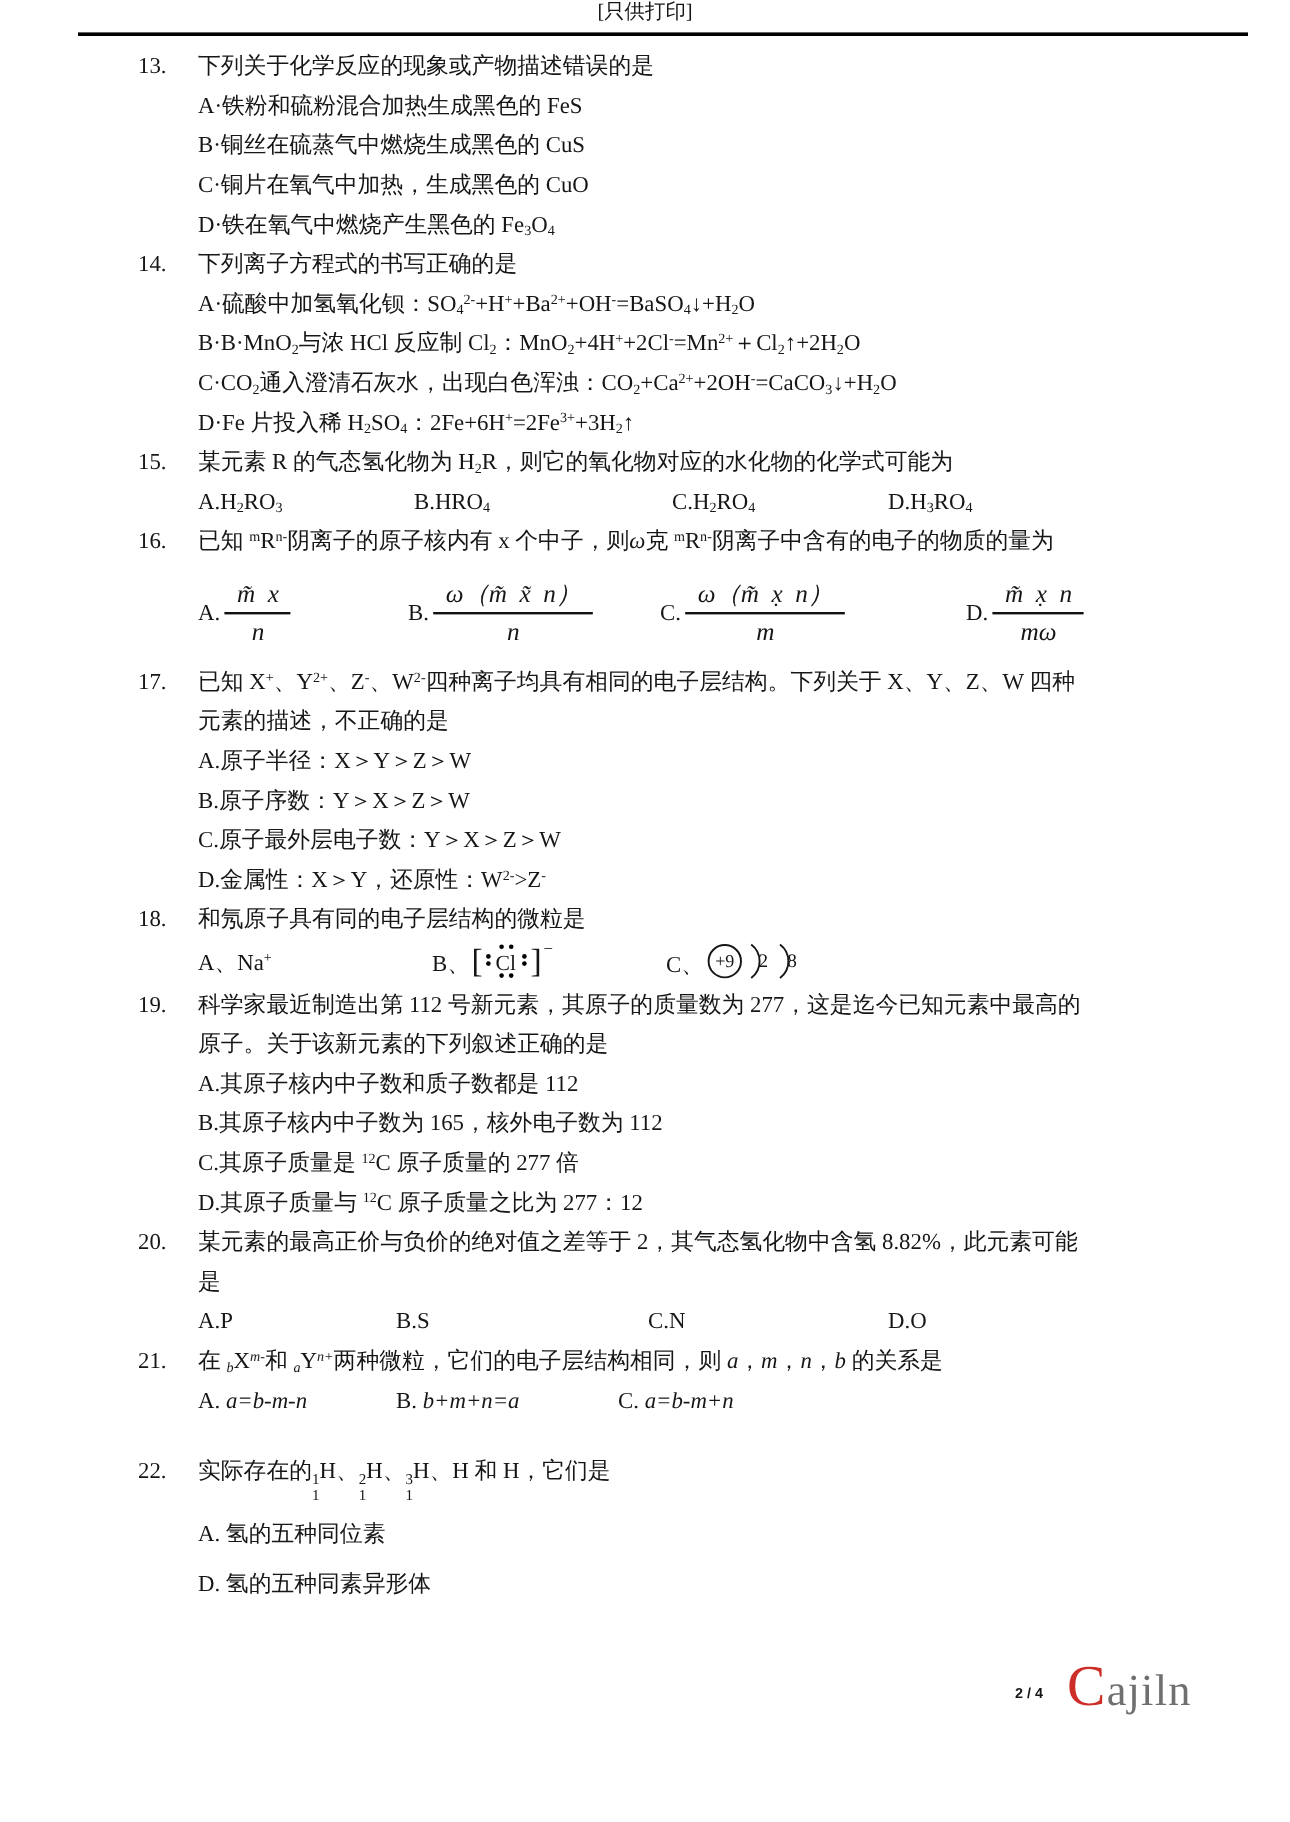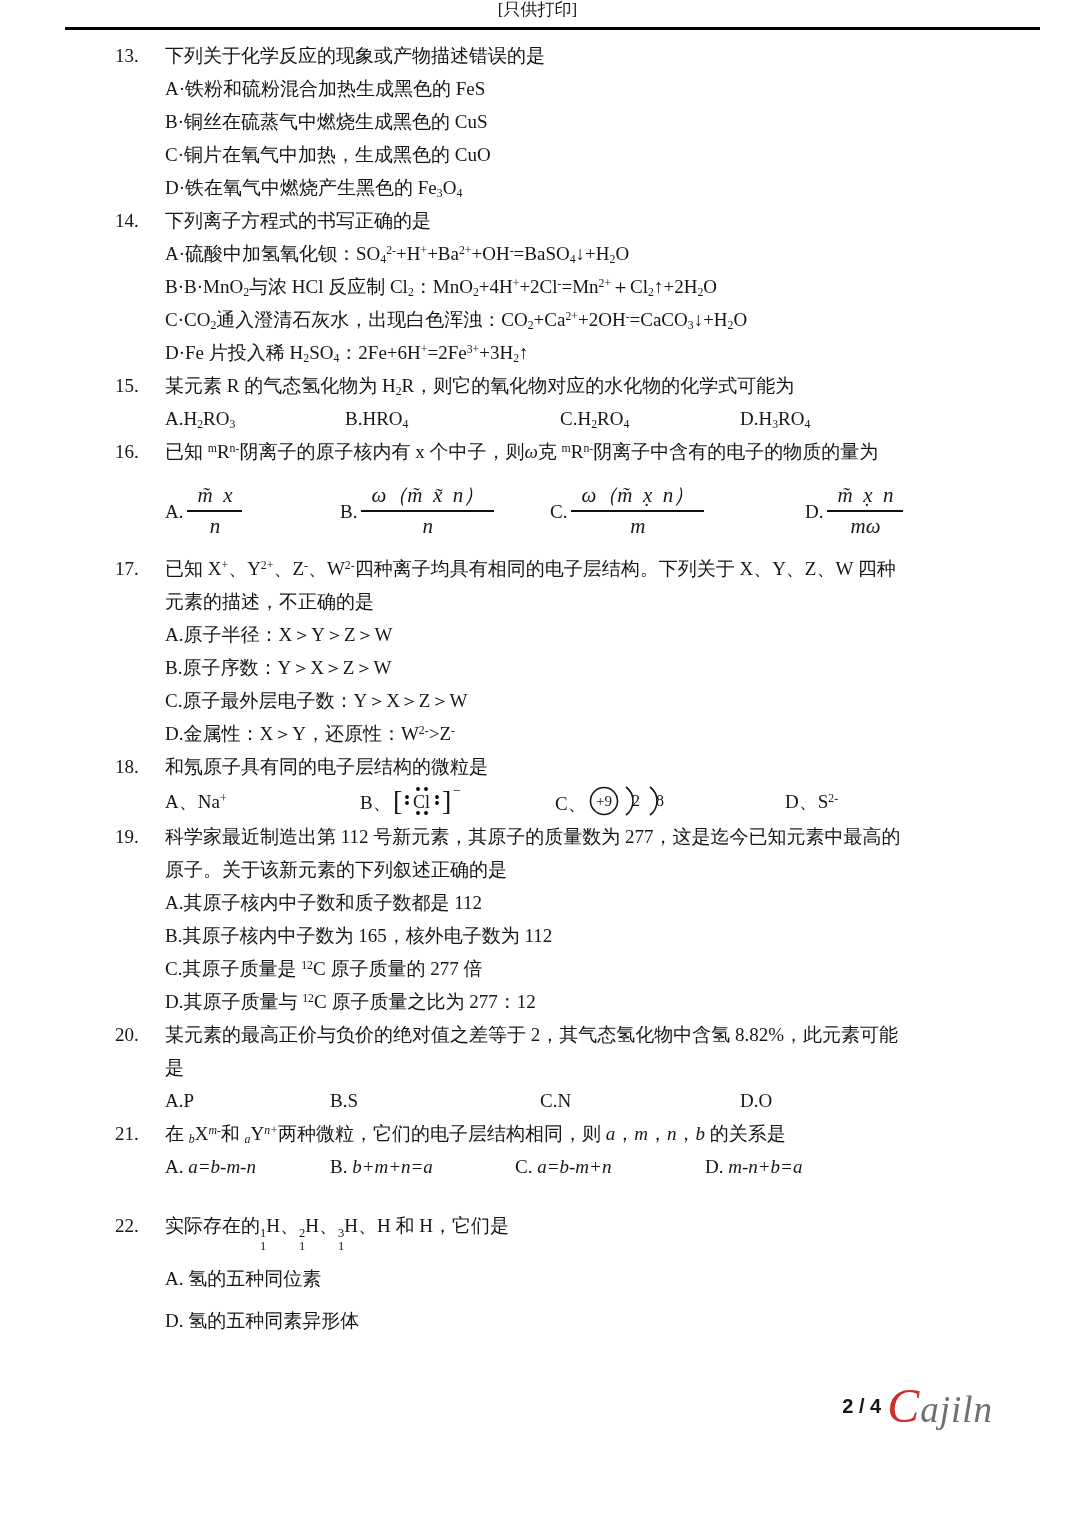--- a/index.html
+++ b/index.html
@@ -31,22 +31,22 @@
        line-height:1.05;vertical-align:-5px;}
   .stk span{display:block;}
   .q22{margin-top:26px;}
   .q22 .optrow{margin-top:9px;}
   
   svg{vertical-align:-9px;}
   svg text{fill:#161616;font-family:"Liberation Serif","DejaVu Serif",serif;}
   
   .footer{position:absolute;right:82px;bottom:88px;display:flex;align-items:flex-end;}
   .pagenum{font-family:"Liberation Sans","DejaVu Sans",sans-serif;font-weight:bold;
-           font-size:20px;margin:0 6px 12px 0;}
-  .logo{font-style:italic;white-space:nowrap;letter-spacing:1px;line-height:1;}
+           font-size:12px;margin:0 20px 12px 0;}
+  .logo{white-space:nowrap;letter-spacing:1px;line-height:1;}
   .logo-c{font-size:48px;}
   .logo-rest{font-size:37px;}
 </style>
 </head>
 <body>
 
 <div class="page">
 
   <div class="header">[只供打印]</div>
   <hr class="rule">
@@ -162,21 +162,20 @@
           <span class="cell" style="width:230px">
             <span>C、</span><svg class="bohr" width="92" height="36" viewBox="0 0 92 36">
               <circle cx="17" cy="18" r="13.5" fill="none" stroke="#161616" stroke-width="1.6"></circle>
               <text x="17" y="23" text-anchor="middle" font-size="15">+9</text>
               <path d="M 39 4 A 17.5 17.5 0 0 1 39 32" fill="none" stroke="#161616" stroke-width="1.6"></path>
               <text x="45" y="23" font-size="16">2</text>
               <path d="M 63 4 A 17.5 17.5 0 0 1 63 32" fill="none" stroke="#161616" stroke-width="1.6"></path>
               <text x="69" y="23" font-size="16">8</text>
             </svg>
           </span>
-          <span class="cell">D、S<sup>2-</sup></span>
         </div>
       </div>
     </div>
 
     <div class="q">
       <span class="qnum">19.</span>
       <div class="qbody">
         <div>科学家最近制造出第 112 号新元素，其原子的质量数为 277，这是迄今已知元素中最高的</div>
         <div>原子。关于该新元素的下列叙述正确的是</div>
         <div>A.其原子核内中子数和质子数都是 112</div>
@@ -201,21 +200,20 @@
     </div>
 
     <div class="q">
       <span class="qnum">21.</span>
       <div class="qbody">
         <div>在 <sub><i>b</i></sub>X<sup><i>m-</i></sup>和 <sub><i>a</i></sub>Y<sup><i>n+</i></sup>两种微粒，它们的电子层结构相同，则 <i>a</i>，<i>m</i>，<i>n</i>，<i>b</i> 的关系是</div>
         <div class="optrow">
           <span class="cell" style="width:165px">A. <i>a=b-m-n</i></span>
           <span class="cell" style="width:185px">B. <i>b+m+n=a</i></span>
           <span class="cell" style="width:190px">C. <i>a=b-m+n</i></span>
-          <span class="cell">D. <i>m-n+b=a</i></span>
         </div>
       </div>
     </div>
 
     <div class="q q22">
       <span class="qnum">22.</span>
       <div class="qbody">
         <div>实际存在的<span class="stk">
               <span>1</span>
               <span>1</span>

